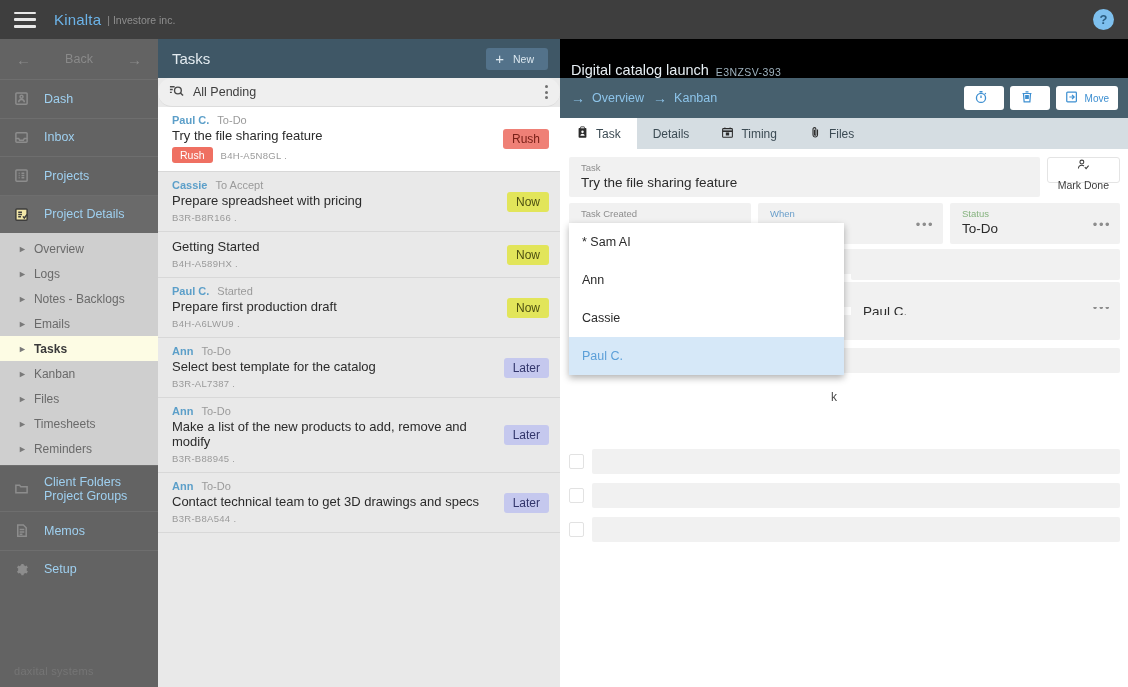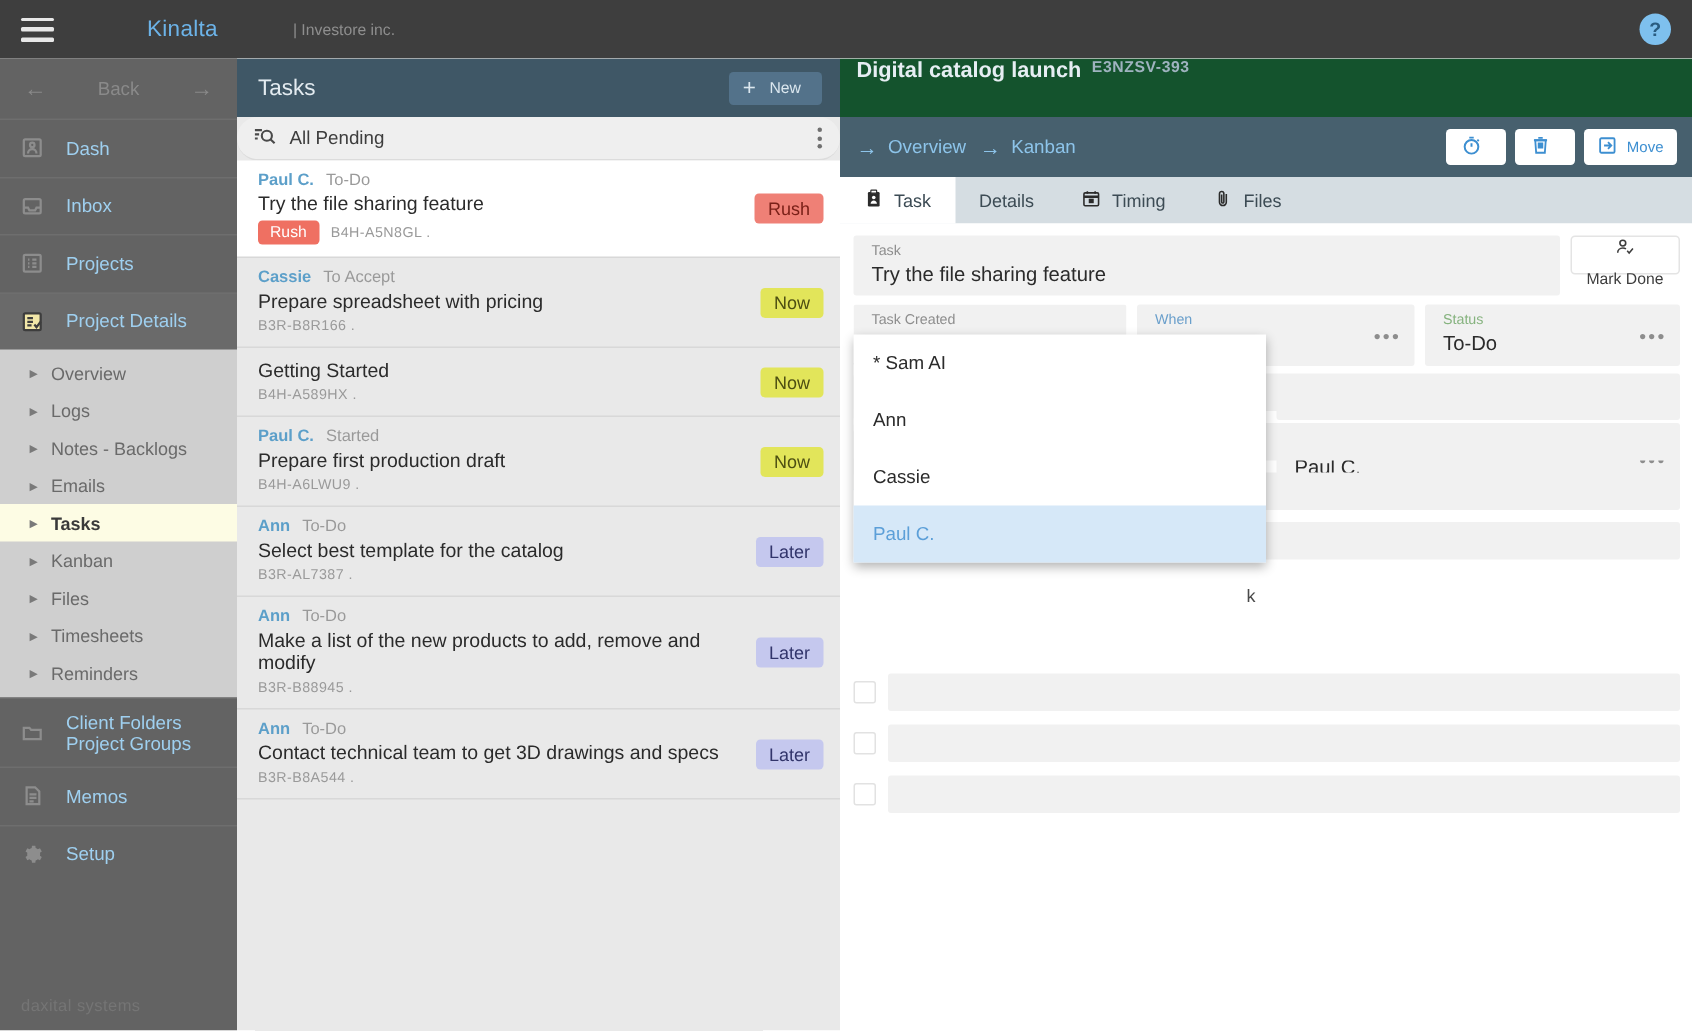--- a/index.html
+++ b/index.html
@@ -7,21 +7,21 @@
     width: 1128px; height: 687px;
     overflow: hidden;
     font-family: "Liberation Sans", sans-serif;
     background: #ffffff;
   }
   .app { position: relative; width: 1128px; height: 687px; }
 
   
   .topbar {
     position: absolute; top: 0; left: 0; width: 1128px; height: 39px;
-    background: #3e3e3e; display: flex; align-items: center; gap: 44px;
+    background: #3e3e3e; display: flex; align-items: center;
   }
   .hamburger { margin-left: 14px; width: 22px; height: 16px;
     display: flex; flex-direction: column; justify-content: space-between; cursor: pointer; }
   .hamburger i { display: block; height: 2.5px; background: #e8e8e8; border-radius: 1px; }
   .brand { margin-left: 18px; font-size: 15px; color: #6cb3e8; letter-spacing: .2px; }
   .brand-sub { margin-left: 6px; font-size: 10.5px; color: #8e8e8e; }
   .help-btn {
     position: absolute; right: 14px; top: 9px; width: 21px; height: 21px;
     border-radius: 50%; background: #7ec0ee; color: #2a5c80;
     font-size: 13px; font-weight: bold; line-height: 21px; text-align: center; cursor: pointer;
@@ -104,21 +104,21 @@
   .pill-rush  { background: #ef8076; color: #7a2018; }
   .pill-now   { background: #e2e55a; color: #4d4f12; margin-left: 20px; }
   .pill-later { background: #c5c8ee; color: #32356b; }
 
   
   .detail {
     position: absolute; top: 39px; left: 560px; width: 568px; height: 648px;
     background: #ffffff; overflow: hidden;
   }
   .d-title-row {
-    height: 39px; background: #14532d; display: flex; align-items: flex-start; padding-left: 11px; font-weight: bold;
+    height: 39px; background: #000000; display: flex; align-items: flex-end; padding-left: 11px;
   }
   .d-title { color: #e6eef3; font-size: 14.5px; }
   .d-code  { color: #9fb3bf; font-size: 10.5px; margin-left: 7px; letter-spacing: .4px; }
   .d-crumb-row {
     height: 40px; background: #47606e; display: flex; align-items: center;
     justify-content: space-between; padding: 0 10px 0 11px;
   }
   .crumbs { display: flex; align-items: center; gap: 9px; }
   .crumb { display: flex; align-items: center; gap: 7px; color: #8dc4ea; font-size: 12.5px; cursor: pointer; }
   .crumb .ar { font-size: 14px; }

